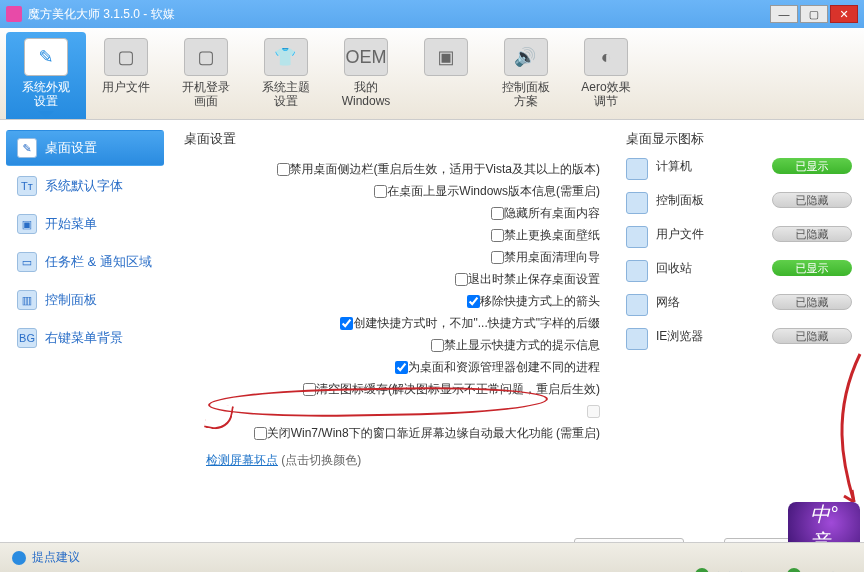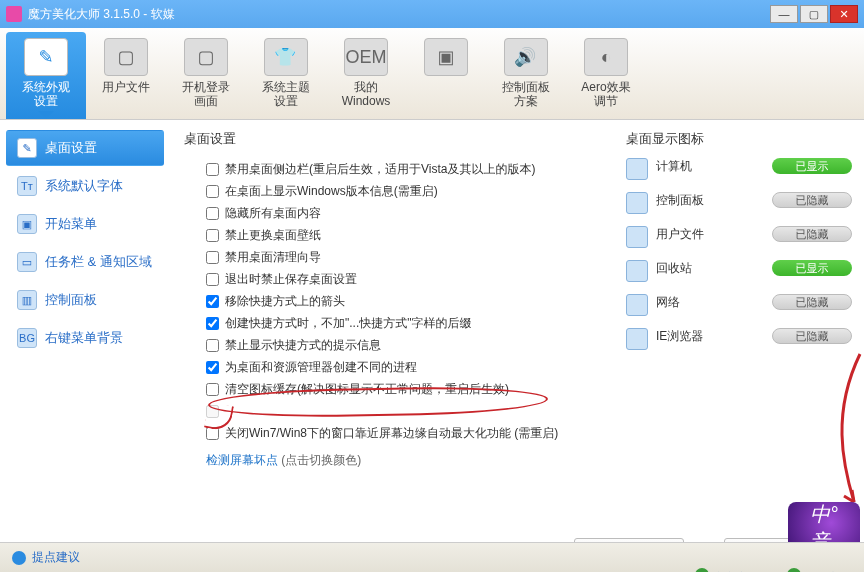--- a/index.html
+++ b/index.html
@@ -21,25 +21,25 @@
 
   .mainrow { display: flex; height: 410px; }
   .sidebar { width: 170px; padding: 10px 6px; }
   .sitem { display:flex; align-items:center; gap:8px; height:36px; padding:0 10px; font-size:13px; color:#2a6ec7; border:1px solid transparent; border-radius:3px; cursor:pointer; margin-bottom:2px;}
   .sitem.active { background: linear-gradient(#4aa6f0,#2a8be0); color:#fff; }
   .sicon { width:20px; height:20px; background:#cfe4f8; border:1px solid #9abde0; border-radius:3px; display:flex; align-items:center; justify-content:center; font-size:11px; color:#2a6ec7; }
   .sitem.active .sicon { background:#fff; }
 
   .center { flex:1; padding: 10px 14px; position:relative; }
   .gtitle { font-size: 13px; color:#333; margin-bottom:10px; }
-  .chkrow { display:flex; align-items:center; gap:6px; font-size:12px; color:#333; height:22px; padding-left:22px; }
+  .chkrow { display:flex; align-items:center; font-size:12px; color:#333; height:22px; padding-left:22px;justify-content:flex-end; }
   .chkrow.dim { color:#aaa; }
   .chkrow input { width:13px; height:13px; }
   .linkrow { padding-left:22px; margin-top:8px; font-size:12px; }
-  .linkrow a { color:#1c72c8; cursor:pointer; }
+  .linkrow a { color:#1c72c8; text-decoration:underline; cursor:pointer; }
   .linkrow span { color:#666; }
 
   .handcircle { position:absolute; left:208px; top:388px; width:340px; height:28px; border:2px solid #c8252a; border-radius:50%/60%; transform: rotate(-1deg); pointer-events:none; }
   .handtail  { position:absolute; left:206px; top:404px; width:26px; height:26px; border:2px solid #c8252a; border-left:none; border-top:none; border-radius: 0 0 18px 0; transform: rotate(10deg); pointer-events:none; }
 
   .rightcol { width: 250px; padding:10px 12px; }
   .iconrow { display:flex; gap:8px; height:34px; font-size:12px; color:#333;}
   .miniicon { width:22px; height:22px; background:#cde3f7; border:1px solid #8ab3dc; border-radius:3px; }
   .pill { margin-left:auto; width:80px; height:16px; border-radius:11px; display:flex; align-items:center; justify-content:center; font-size:11px; color:#fff; cursor:pointer; }
   .pill.green { background:linear-gradient(#5fcf4a,#3db52c); }

